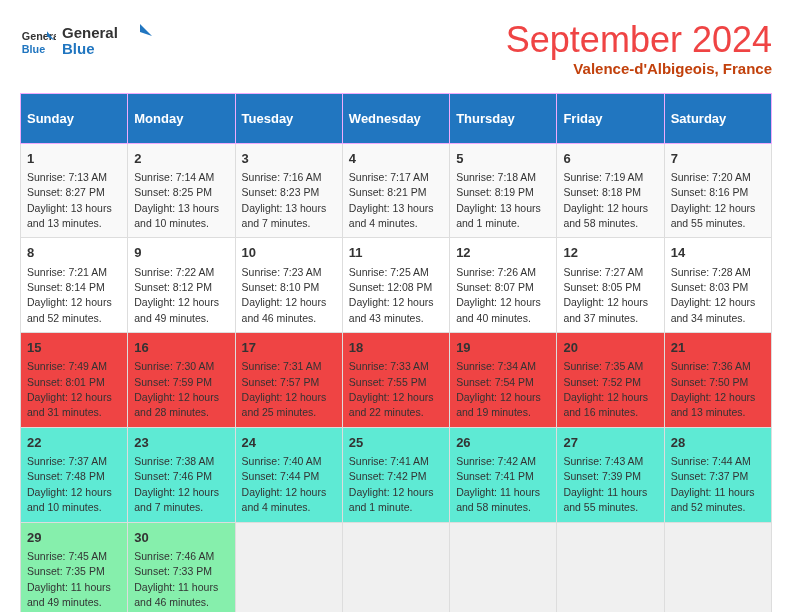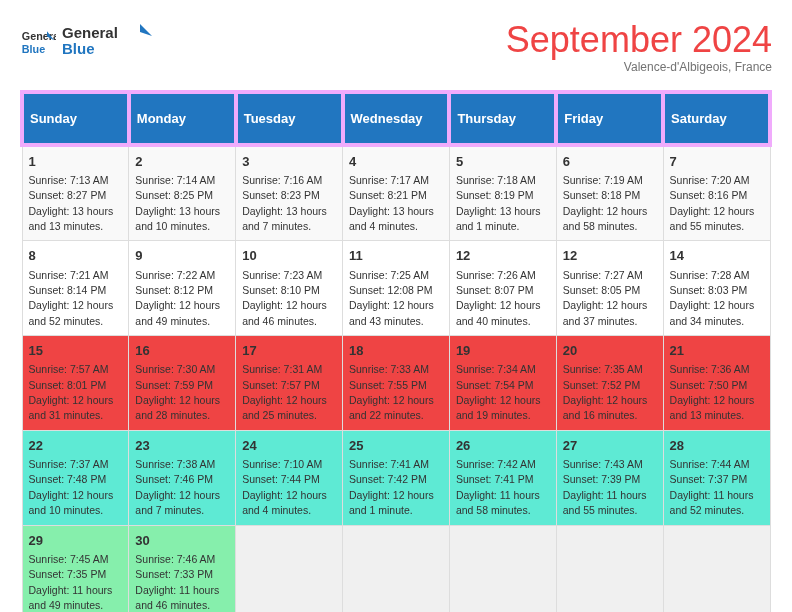--- a/index.html
+++ b/index.html
@@ -26,39 +26,39 @@
       height: 36px;
     }
     .title-block { text-align: right; }
     .month-title {
       font-size: 36px;
       font-weight: 300;
       color: #ef4444;
       line-height: 1.1;
     }
     .location-title {
-      font-size: 12px;
-      color: #737373;
-      font-weight: normal;
+      font-size: 15px;
+      color: #c2410c;
+      font-weight: bold;
     }
     table {
       width: 100%;
       border-collapse: collapse;
       font-size: 11px;
     }
     thead tr {
       background: #2176C0;
       color: #fff;
     }
     thead th {
       padding: 17px 6px;
       text-align: left;
       font-size: 13px;
       font-weight: bold;
-      border: 4px solid #f0abfc;
+      border: 1px solid #f0abfc;
     }
     tbody tr {
       border-bottom: 1px solid #ddd;
     }
     tbody td {
       vertical-align: top;
       padding: 6px 6px;
       border: 1px solid #ddd;
       color: #333;
       line-height: 1.4;
@@ -127,32 +127,32 @@
       <tr style="background: rgb(255, 255, 255);">
         <td><span class="day-num">8</span><span class="cell-text">Sunrise: 7:21 AM</span><br><span class="cell-text">Sunset: 8:14 PM</span><br><span class="cell-text">Daylight: 12 hours and 52 minutes.</span></td>
         <td><span class="day-num">9</span><span class="cell-text">Sunrise: 7:22 AM</span><br><span class="cell-text">Sunset: 8:12 PM</span><br><span class="cell-text">Daylight: 12 hours and 49 minutes.</span></td>
         <td><span class="day-num">10</span><span class="cell-text">Sunrise: 7:23 AM</span><br><span class="cell-text">Sunset: 8:10 PM</span><br><span class="cell-text">Daylight: 12 hours and 46 minutes.</span></td>
         <td><span class="day-num">11</span><span class="cell-text">Sunrise: 7:25 AM</span><br><span class="cell-text">Sunset: 12:08 PM</span><br><span class="cell-text">Daylight: 12 hours and 43 minutes.</span></td>
         <td><span class="day-num">12</span><span class="cell-text">Sunrise: 7:26 AM</span><br><span class="cell-text">Sunset: 8:07 PM</span><br><span class="cell-text">Daylight: 12 hours and 40 minutes.</span></td>
         <td><span class="day-num">12</span><span class="cell-text">Sunrise: 7:27 AM</span><br><span class="cell-text">Sunset: 8:05 PM</span><br><span class="cell-text">Daylight: 12 hours and 37 minutes.</span></td>
         <td><span class="day-num">14</span><span class="cell-text">Sunrise: 7:28 AM</span><br><span class="cell-text">Sunset: 8:03 PM</span><br><span class="cell-text">Daylight: 12 hours and 34 minutes.</span></td>
       </tr>
       <tr style="background: #ef4444;">
-        <td><span class="day-num">15</span><span class="cell-text">Sunrise: 7:57 AM</span><br><span class="cell-text">Sunset: 8:01 PM</span><br><span class="cell-text">Daylight: 12 hours and 31 minutes.</span></td>
+        <td><span class="day-num">15</span><span class="cell-text">Sunrise: 7:49 AM</span><br><span class="cell-text">Sunset: 8:01 PM</span><br><span class="cell-text">Daylight: 12 hours and 31 minutes.</span></td>
         <td><span class="day-num">16</span><span class="cell-text">Sunrise: 7:30 AM</span><br><span class="cell-text">Sunset: 7:59 PM</span><br><span class="cell-text">Daylight: 12 hours and 28 minutes.</span></td>
         <td><span class="day-num">17</span><span class="cell-text">Sunrise: 7:31 AM</span><br><span class="cell-text">Sunset: 7:57 PM</span><br><span class="cell-text">Daylight: 12 hours and 25 minutes.</span></td>
         <td><span class="day-num">18</span><span class="cell-text">Sunrise: 7:33 AM</span><br><span class="cell-text">Sunset: 7:55 PM</span><br><span class="cell-text">Daylight: 12 hours and 22 minutes.</span></td>
         <td><span class="day-num">19</span><span class="cell-text">Sunrise: 7:34 AM</span><br><span class="cell-text">Sunset: 7:54 PM</span><br><span class="cell-text">Daylight: 12 hours and 19 minutes.</span></td>
         <td><span class="day-num">20</span><span class="cell-text">Sunrise: 7:35 AM</span><br><span class="cell-text">Sunset: 7:52 PM</span><br><span class="cell-text">Daylight: 12 hours and 16 minutes.</span></td>
         <td><span class="day-num">21</span><span class="cell-text">Sunrise: 7:36 AM</span><br><span class="cell-text">Sunset: 7:50 PM</span><br><span class="cell-text">Daylight: 12 hours and 13 minutes.</span></td>
       </tr>
       <tr style="background: #5eead4;">
         <td><span class="day-num">22</span><span class="cell-text">Sunrise: 7:37 AM</span><br><span class="cell-text">Sunset: 7:48 PM</span><br><span class="cell-text">Daylight: 12 hours and 10 minutes.</span></td>
         <td><span class="day-num">23</span><span class="cell-text">Sunrise: 7:38 AM</span><br><span class="cell-text">Sunset: 7:46 PM</span><br><span class="cell-text">Daylight: 12 hours and 7 minutes.</span></td>
-        <td><span class="day-num">24</span><span class="cell-text">Sunrise: 7:10 AM</span><br><span class="cell-text">Sunset: 7:44 PM</span><br><span class="cell-text">Daylight: 12 hours and 4 minutes.</span></td>
+        <td><span class="day-num">24</span><span class="cell-text">Sunrise: 7:40 AM</span><br><span class="cell-text">Sunset: 7:44 PM</span><br><span class="cell-text">Daylight: 12 hours and 4 minutes.</span></td>
         <td><span class="day-num">25</span><span class="cell-text">Sunrise: 7:41 AM</span><br><span class="cell-text">Sunset: 7:42 PM</span><br><span class="cell-text">Daylight: 12 hours and 1 minute.</span></td>
         <td><span class="day-num">26</span><span class="cell-text">Sunrise: 7:42 AM</span><br><span class="cell-text">Sunset: 7:41 PM</span><br><span class="cell-text">Daylight: 11 hours and 58 minutes.</span></td>
         <td><span class="day-num">27</span><span class="cell-text">Sunrise: 7:43 AM</span><br><span class="cell-text">Sunset: 7:39 PM</span><br><span class="cell-text">Daylight: 11 hours and 55 minutes.</span></td>
         <td><span class="day-num">28</span><span class="cell-text">Sunrise: 7:44 AM</span><br><span class="cell-text">Sunset: 7:37 PM</span><br><span class="cell-text">Daylight: 11 hours and 52 minutes.</span></td>
       </tr>
       <tr style="background: #86efac;">
         <td><span class="day-num">29</span><span class="cell-text">Sunrise: 7:45 AM</span><br><span class="cell-text">Sunset: 7:35 PM</span><br><span class="cell-text">Daylight: 11 hours and 49 minutes.</span></td>
         <td><span class="day-num">30</span><span class="cell-text">Sunrise: 7:46 AM</span><br><span class="cell-text">Sunset: 7:33 PM</span><br><span class="cell-text">Daylight: 11 hours and 46 minutes.</span></td>
         <td class="empty-cell"></td>
         <td class="empty-cell"></td>

